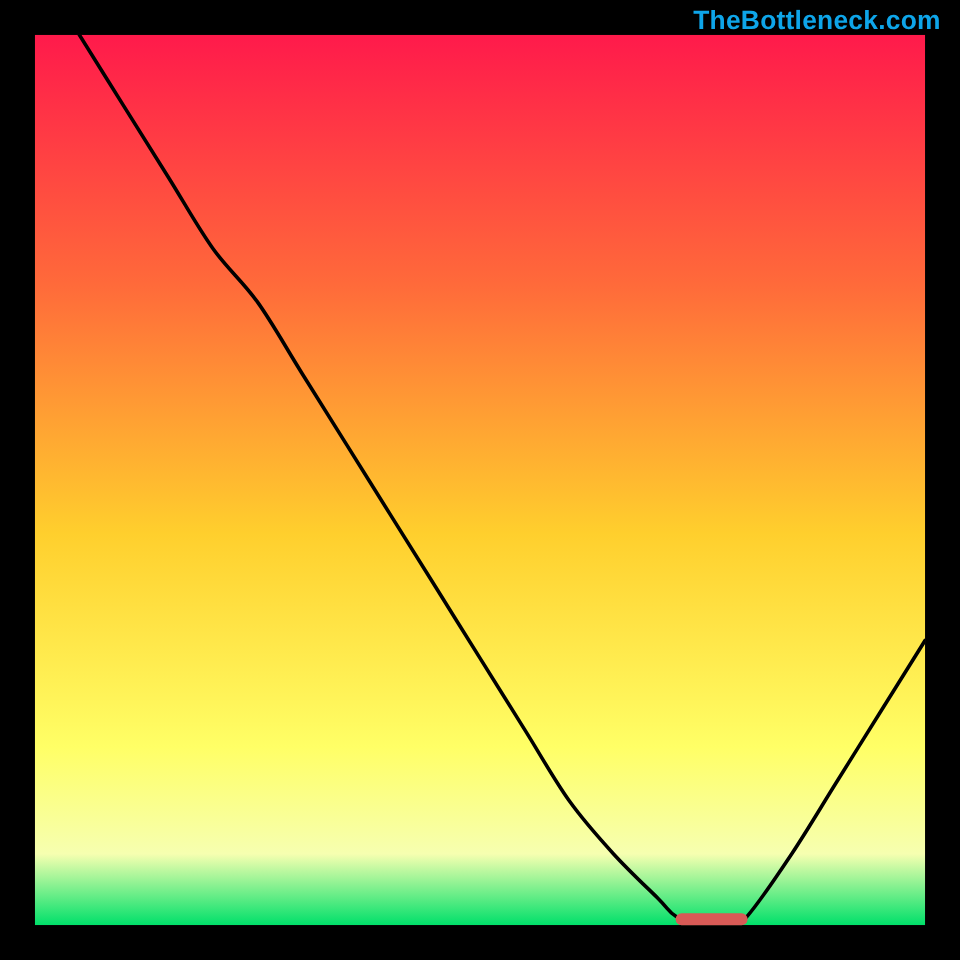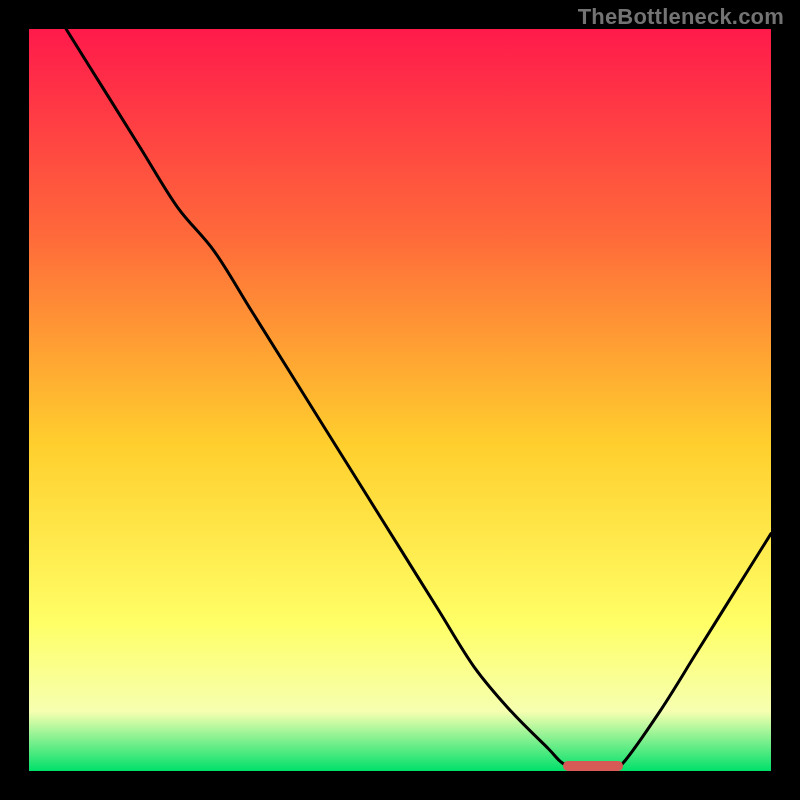--- a/index.html
+++ b/index.html
@@ -14,21 +14,21 @@
   .frame {
     position: relative;
     width: 800px;
     height: 800px;
     background: #000;
   }
   .watermark {
     position: absolute;
     top: 4px;
     right: 16px;
-    color: #737373;
+    color: #0ea5e9;
     font-size: 22px;
     font-weight: 600;
     letter-spacing: 0.2px;
     user-select: none;
   }
   .plot-wrap {
     position: absolute;
     left: 29px;
     top: 29px;
     width: 742px;

